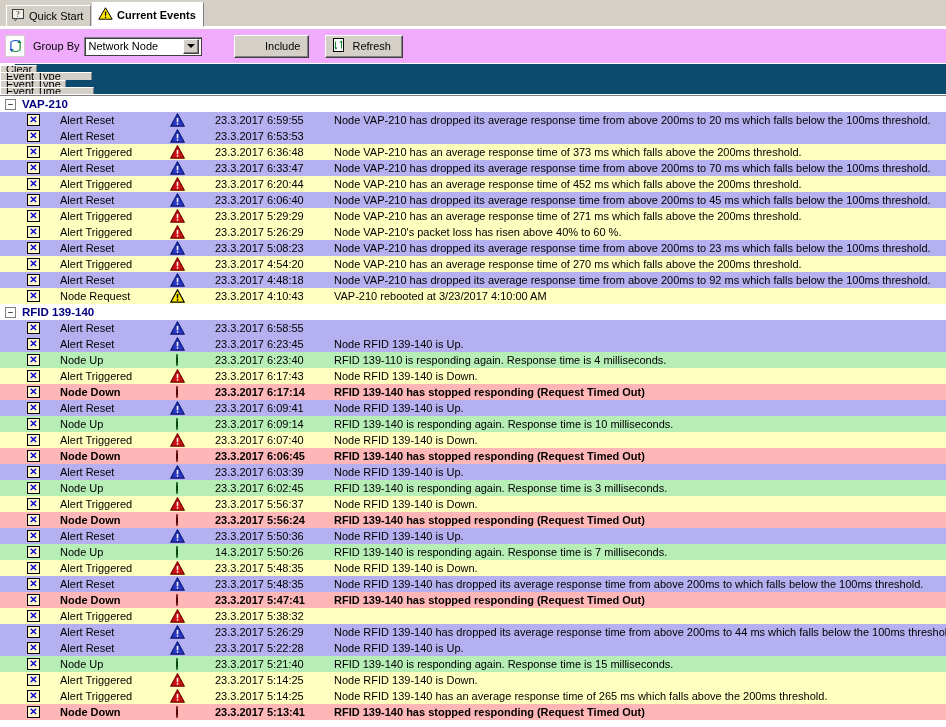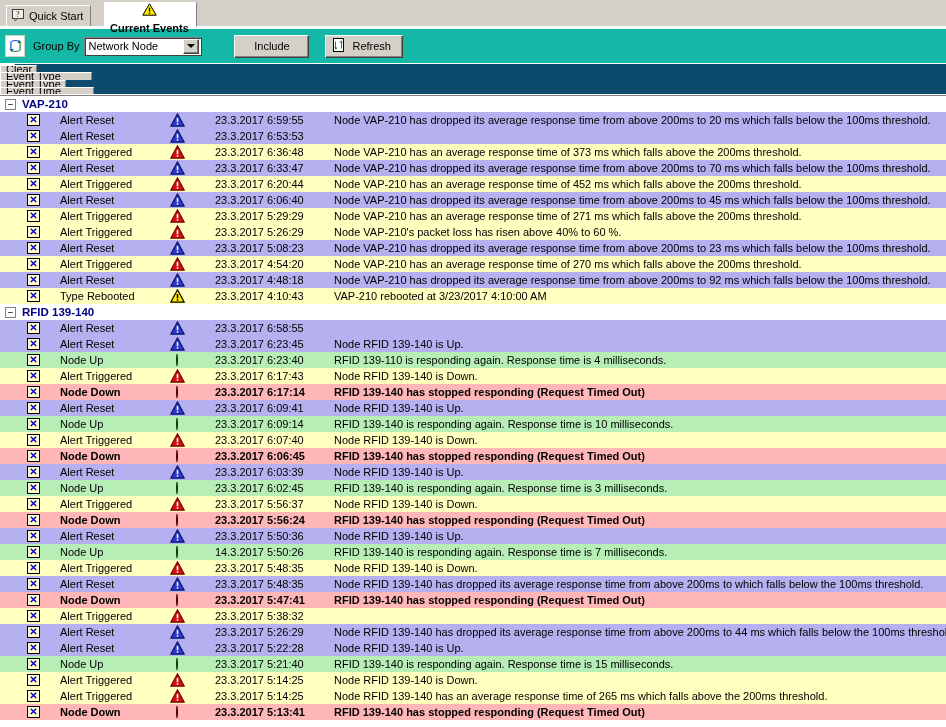--- a/index.html
+++ b/index.html
@@ -27,28 +27,28 @@
     font-size:11px;
     box-sizing:border-box;
     white-space:nowrap;
   }
   .tab.inactive{top:5px;height:21px;background:#d4d0c8;}
   .tab.active{
     top:2px;height:25px;background:#ffffff;font-weight:bold;
     border-bottom:1px solid #ffffff;z-index:3;
   }
   #tab-quickstart{left:6px;}
-  #tab-current{left:104px;flex-direction:column;}
+  #tab-current{left:92px;}
   .tabline{
     position:absolute;left:0;top:26px;width:946px;height:1px;background:#ffffff;
   }
   
   #toolbar{
     position:relative;height:34px;
-    background:#14b8a6;
+    background:#f0abfc;
     border-top:1px solid #ffffff;
     border-bottom:1px solid #808080;
     display:flex;align-items:center;
   }
   #toolbar-sep{
     position:absolute;left:0;bottom:-1px;width:946px;height:1px;background:#ffffff;
   }
   .tb-refresh-icon{
     width:18px;height:20px;margin-left:5px;margin-right:8px;
     display:flex;align-items:center;justify-content:center;
@@ -72,23 +72,23 @@
     display:flex;align-items:center;justify-content:center;box-sizing:border-box;
   }
   .arrow-dn{
     width:0;height:0;border-left:4px solid transparent;border-right:4px solid transparent;
     border-top:4px solid #000;
   }
   .btn{
     height:23px;background:#d4d0c8;
     border:1px solid #ffffff;border-right-color:#404040;border-bottom-color:#404040;
     box-shadow:inset -1px -1px 0 #808080;
-    display:flex;align-items:center;justify-content:center;gap:6px;
+    display:flex;align-items:center;justify-content:flex-end;gap:6px;
     font-size:11px;box-sizing:border-box;
-    padding:0 18px;
+    padding:0 8px;
   }
   #btn-include{margin-left:32px;width:75px;}
   #btn-refresh{margin-left:16px;width:78px;padding:0 6px;justify-content:flex-start;text-align:right;}
   
   #grid{
     position:relative;width:946px;height:666px;background:#ffffff;overflow:hidden;
   }
   #hdr{
     display:flex;height:32px;background:#0c4a6e;
     border-bottom:1px solid #808080;box-sizing:border-box;flex-direction:column;
@@ -442,21 +442,21 @@
         <div class="cell cl-etime">23.3.2017 4:48:18</div>
         <div class="cell cl-msg">Node VAP-210 has dropped its average response time from above 200ms to 92 ms which falls below the 100ms threshold.</div>
       </div>
       <div class="row sev-reboot">
         <div class="cell cl-indent"></div>
         <div class="cell cl-clear">
           <span class="ico-clear">
             <span>✕</span>
           </span>
         </div>
-        <div class="cell cl-etype">Type Rebooted</div>
+        <div class="cell cl-etype">Node Request</div>
         <div class="cell cl-eicon">
           <span><span class="tri"><svg width="15" height="14" viewBox="0 0 15 14">
                 <path d="M7.5 0.7 L14.3 13.2 L0.7 13.2 Z" fill="#ffe800" stroke="#000000" stroke-width="1.2" stroke-linejoin="round"></path>
                 <rect x="6.75" y="5.0" width="1.5" height="4.3" fill="#000000"></rect>
                 <rect x="6.75" y="10.2" width="1.5" height="1.5" fill="#000000"></rect>
               </svg></span></span>
         </div>
         <div class="cell cl-etime">23.3.2017 4:10:43</div>
         <div class="cell cl-msg">VAP-210 rebooted at 3/23/2017 4:10:00 AM</div>
       </div>

